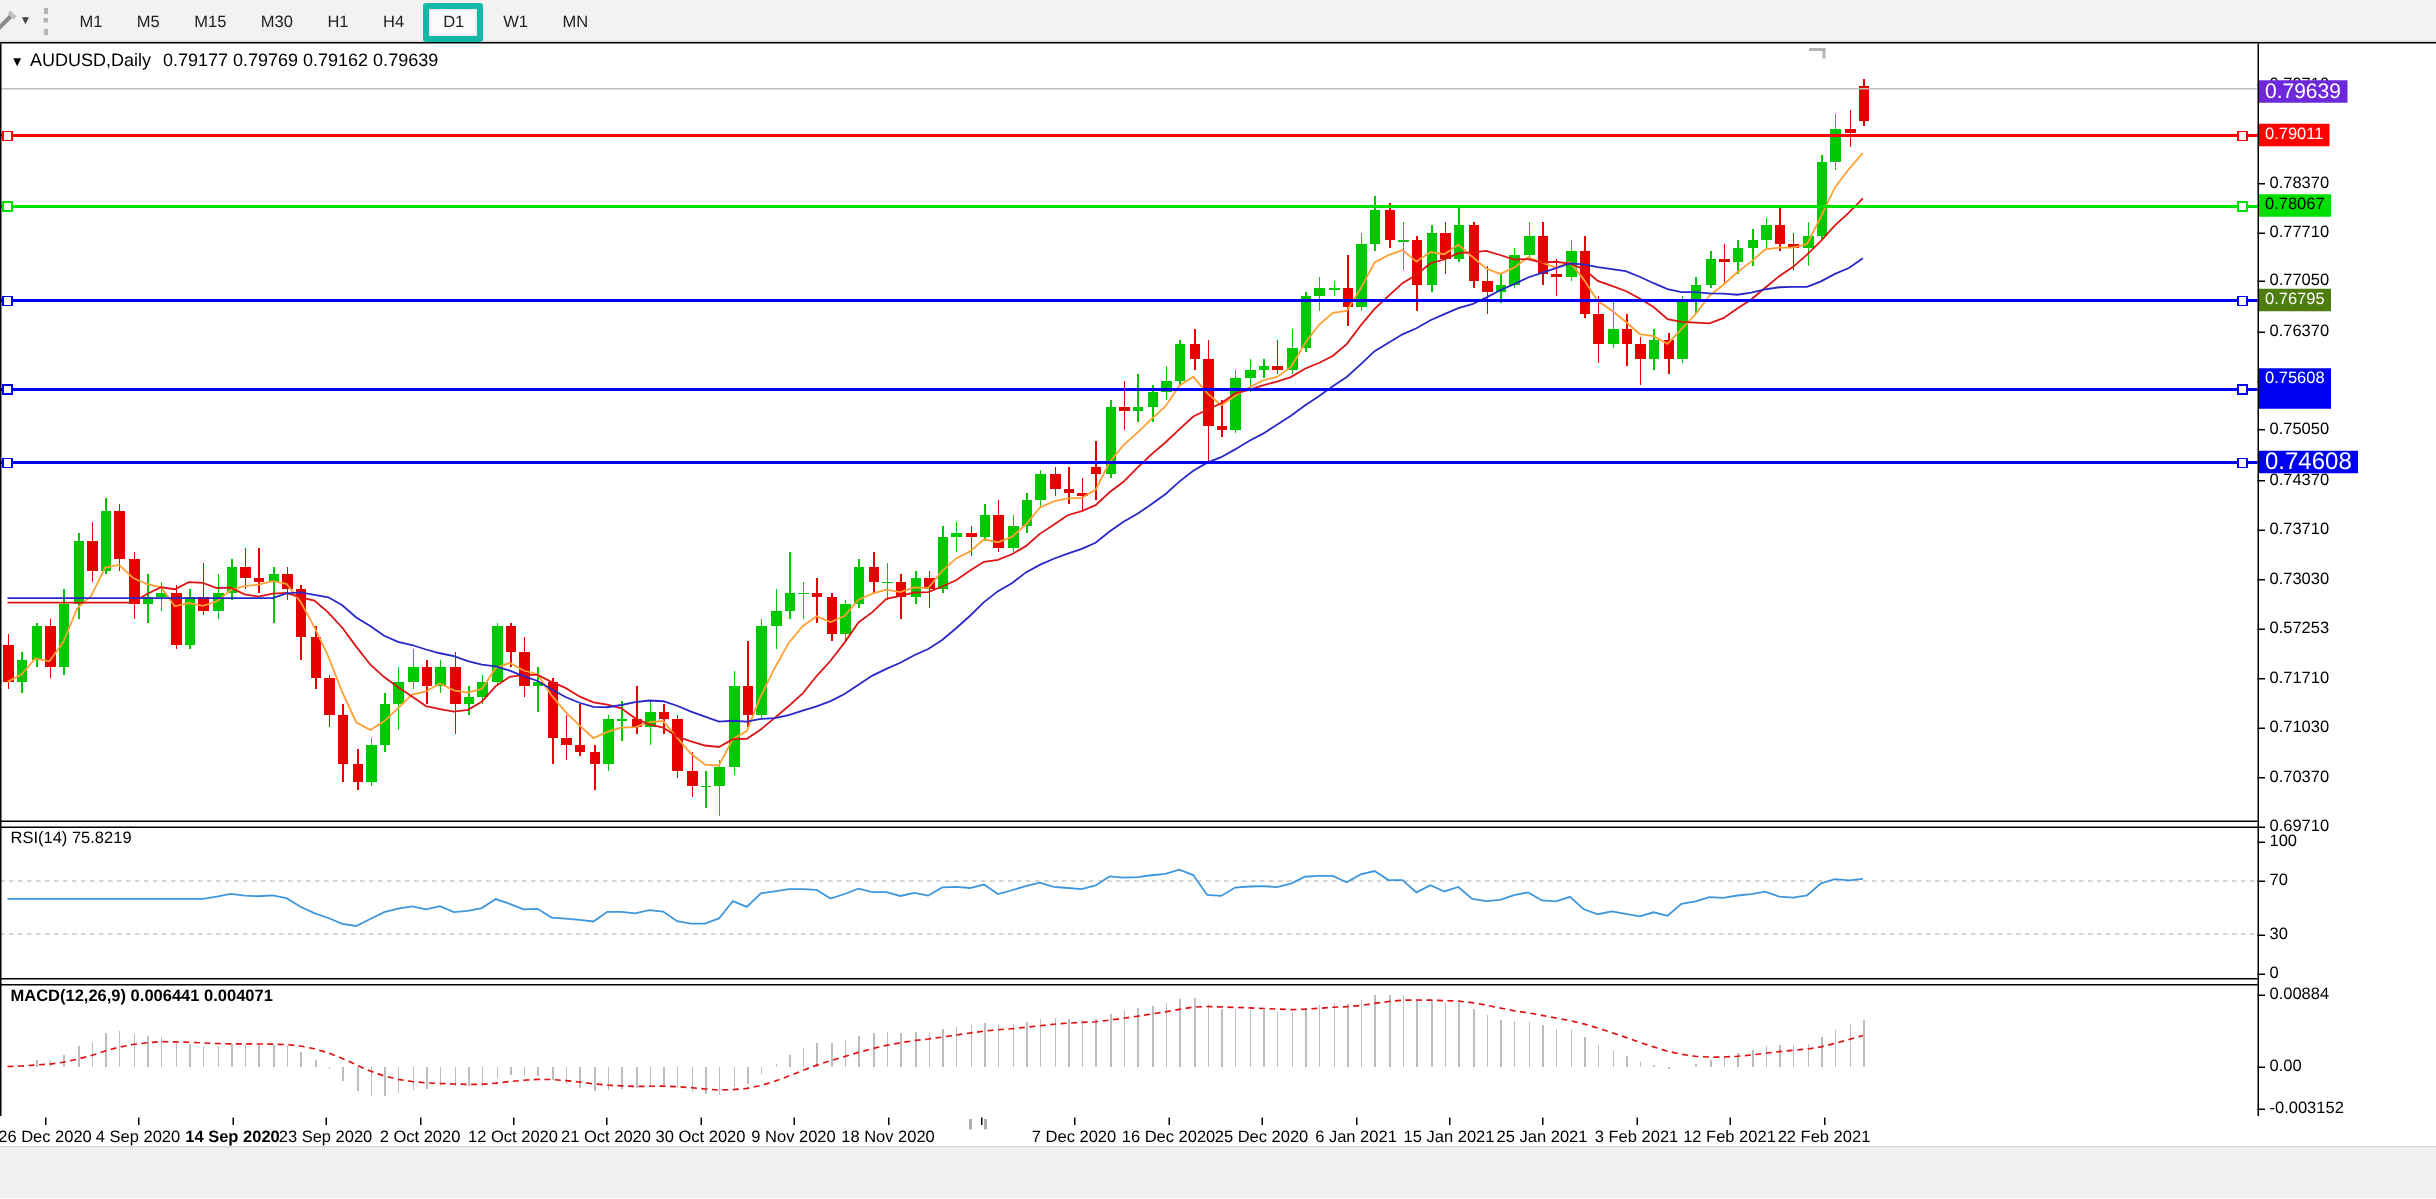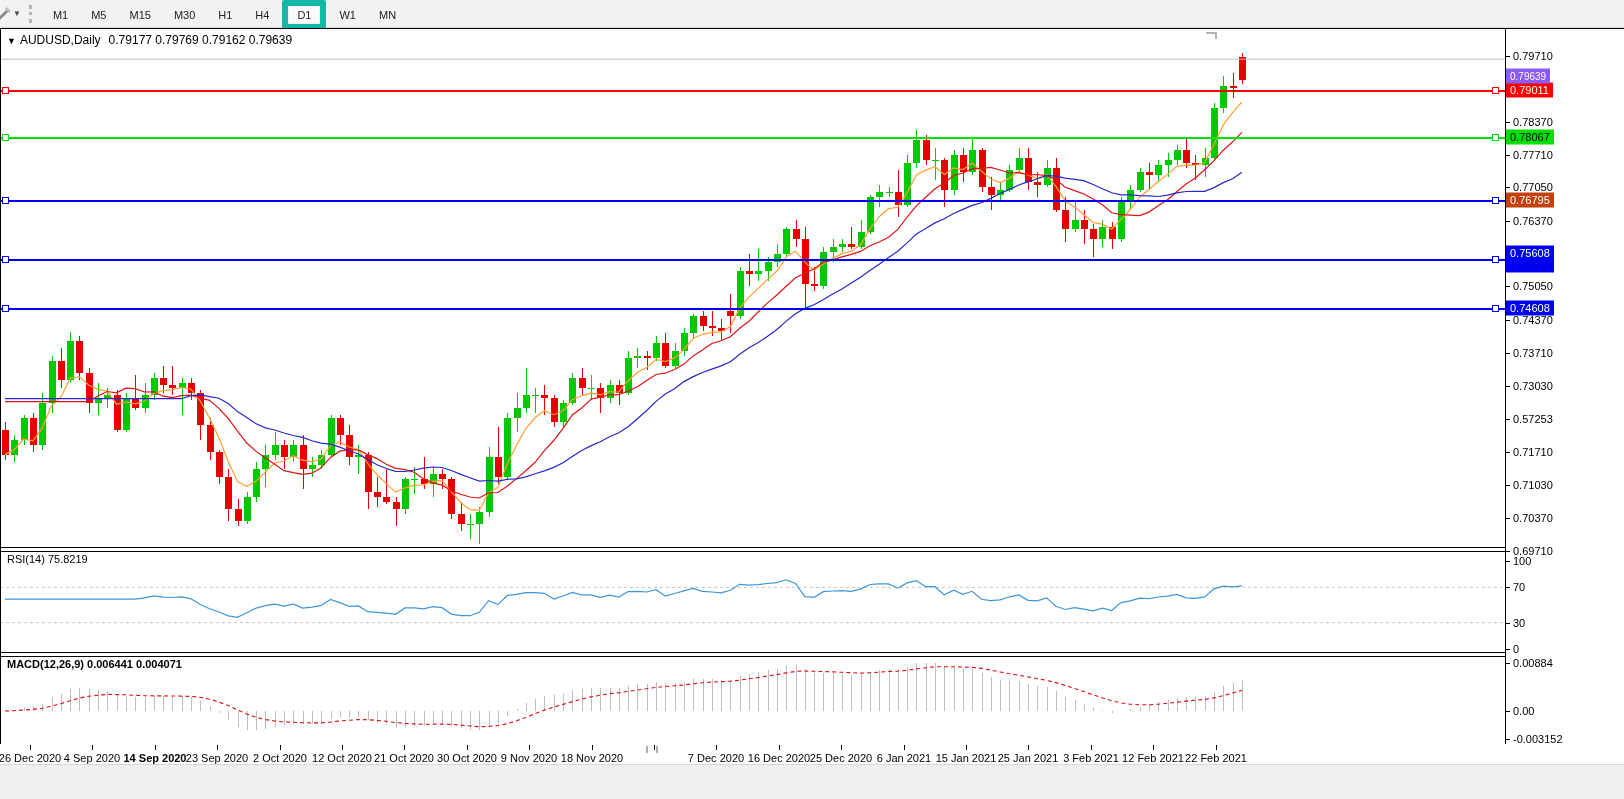--- a/index.html
+++ b/index.html
@@ -3,21 +3,21 @@
 <meta charset="utf-8">
 <style>
   html,body{margin:0;padding:0;background:#fff;font-family:"Liberation Sans",sans-serif;}
   #app{position:relative;width:1624px;height:799px;overflow:hidden;background:#fff;}
   
   #toolbar{position:absolute;left:0;top:0;width:1624px;height:27px;background:#f2f2f2;border-bottom:1px solid #dcdcdc;display:flex;align-items:center;}
   .tool-cut-icon{width:14px;height:16px;margin-left:-2px;}
   .caret{font-size:8px;color:#444;margin:0 6px 0 1px;}
   .grip{width:3px;height:18px;border-left:3px dotted #b5b5b5;margin:0 8px 0 2px;}
   .tfbtn{font-size:11px;color:#222;padding:3px 9px;margin-right:3px;border:1px solid transparent;border-radius:2px;background:transparent;cursor:default;}
-  .tfbtn.active{background:#fbfbfb;border:6px solid #14b8a6;box-shadow:inset 0 0 2px #ccc;}
+  .tfbtn.active{background:#fbfbfb;border:4px solid #14b8a6;box-shadow:inset 0 0 2px #ccc;}
   
   #chartArea{position:absolute;left:0;top:28px;width:1624px;height:716px;background:#fff;border-top:1px solid #000;}
   #leftBorder{position:absolute;left:0;top:0;width:1px;height:715px;background:#000;}
   #axisLine{position:absolute;left:1505px;top:0;width:1px;height:715px;background:#000;}
   .panel-svg{position:absolute;left:0;}
   #chartTitle{position:absolute;left:7px;top:4px;font-size:12px;color:#000;white-space:nowrap;}
   #chartTitle .tri{font-size:9px;margin-right:4px;}
   #chartTitle .ohlc{margin-left:8px;}
   .panel-label{position:absolute;left:7px;font-size:11px;color:#000;white-space:nowrap;}
   .divider{position:absolute;left:0;width:1505px;height:3px;border-top:1px solid #000;border-bottom:1px solid #000;background:#fff;}
@@ -582,23 +582,23 @@
       <div style="left: 1505px; top: 620px; width: 5px; height: 1px; background: rgb(0, 0, 0); position: absolute;"></div>
       <div style="position: absolute; left: 1513px; top: 620px; font-size: 11px; transform: translateY(-50%); white-space: nowrap;">0</div>
       <div style="left: 1505px; top: 634px; width: 5px; height: 1px; background: rgb(0, 0, 0); position: absolute;"></div>
       <div style="position: absolute; left: 1513px; top: 634px; font-size: 11px; transform: translateY(-50%); white-space: nowrap;">0.00884</div>
       <div style="left: 1505px; top: 682px; width: 5px; height: 1px; background: rgb(0, 0, 0); position: absolute;"></div>
       <div style="position: absolute; left: 1513px; top: 682px; font-size: 11px; transform: translateY(-50%); white-space: nowrap;">0.00</div>
       <div style="left: 1505px; top: 710px; width: 5px; height: 1px; background: rgb(0, 0, 0); position: absolute;"></div>
       <div style="position: absolute; left: 1513px; top: 710px; font-size: 11px; transform: translateY(-50%); white-space: nowrap;">-0.003152</div>
       <div style="position: absolute; left: 1506px; top: 61.2705px; height: 15px; line-height: 15px; font-size: 11px; padding: 0px 4px; transform: translateY(-50%); background: rgb(255, 0, 0); color: rgb(255, 255, 255); white-space: nowrap;">0.79011</div>
       <div style="position: absolute; left: 1506px; top: 107.998px; height: 15px; line-height: 15px; font-size: 11px; padding: 0px 4px; transform: translateY(-50%); background: rgb(0, 224, 0); color: rgb(0, 0, 0); white-space: nowrap;">0.78067</div>
-      <div style="position: absolute; left: 1506px; top: 170.962px; height: 15px; line-height: 15px; font-size: 11px; padding: 0px 4px; transform: translateY(-50%); background: #c2410c; color: rgb(255, 255, 255); white-space: nowrap;">0.76795</div>
+      <div style="position: absolute; left: 1506px; top: 170.962px; height: 15px; line-height: 15px; font-size: 11px; padding: 0px 4px; transform: translateY(-50%); background: #4d7c0f; color: rgb(255, 255, 255); white-space: nowrap;">0.76795</div>
       <div style="position: absolute; left: 1506px; top: 229.719px; height: 27px; line-height: 15px; font-size: 11px; padding: 0px 4px; transform: translateY(-50%); background: rgb(0, 0, 240); color: rgb(255, 255, 255); white-space: nowrap;">0.75608</div>
-      <div style="position: absolute; left: 1506px; top: 279.219px; height: 15px; line-height: 15px; font-size: 11px; padding: 0px 4px; transform: translateY(-50%); background: rgb(0, 0, 240); color: rgb(255, 255, 255); white-space: nowrap;">0.74608</div>
-      <div style="position: absolute; left: 1506px; top: 47px; height: 15px; line-height: 15px; font-size: 10px; padding: 0px 4px; transform: translateY(-50%); background: #8b5cf6; color: rgb(255, 255, 255); white-space: nowrap;">0.79639</div>
+      <div style="position: absolute; left: 1506px; top: 279.219px; height: 15px; line-height: 15px; font-size: 16px; padding: 0px 4px; transform: translateY(-50%); background: rgb(0, 0, 240); color: rgb(255, 255, 255); white-space: nowrap;">0.74608</div>
+      <div style="position: absolute; left: 1506px; top: 32px; height: 15px; line-height: 15px; font-size: 14px; padding: 0px 4px; transform: translateY(-50%); background: #6d28d9; color: rgb(255, 255, 255); white-space: nowrap;">0.79639</div>
     </div>
 
   <div id="statusSliver"></div>
   <div id="tabbarWrap">
     
   </div>
 </div>
 
 </body></html>

